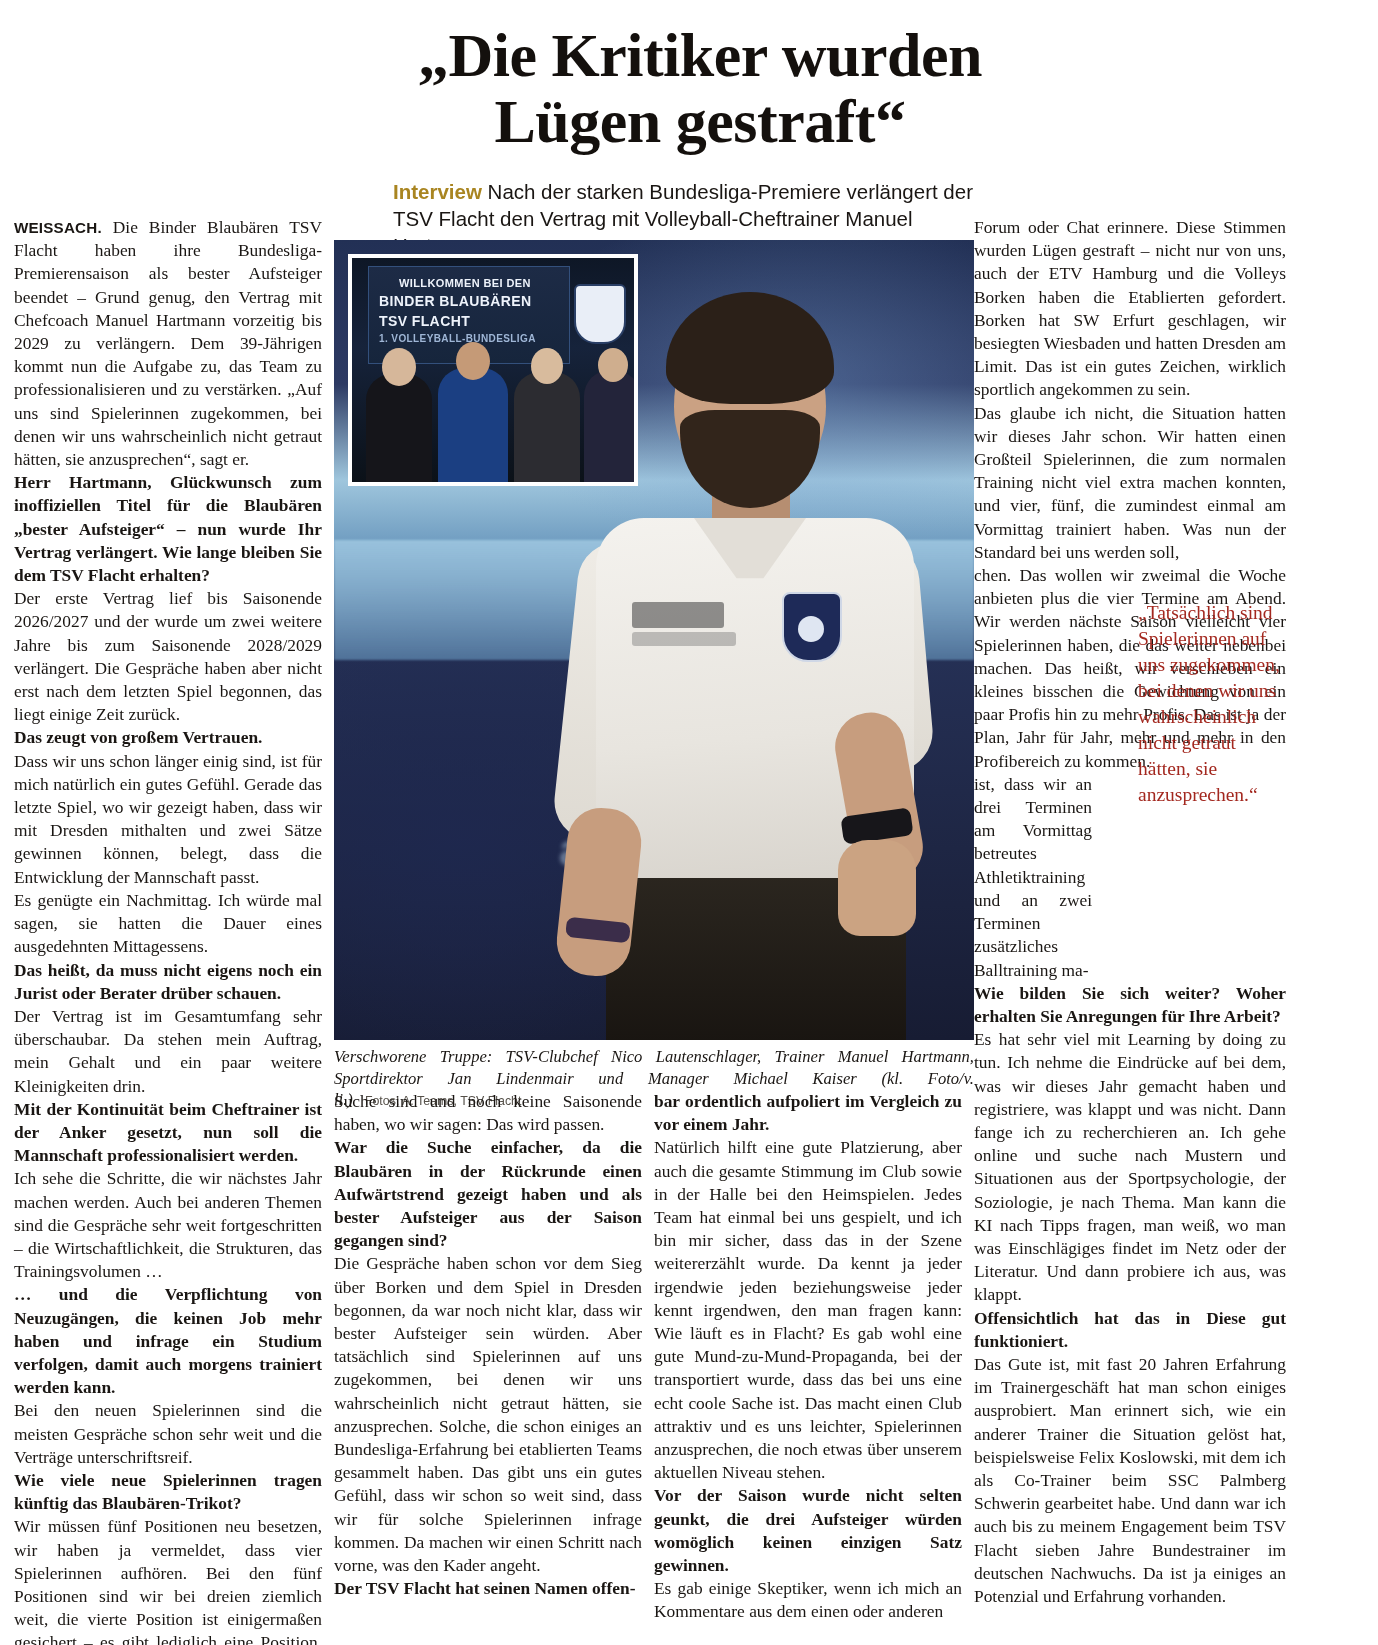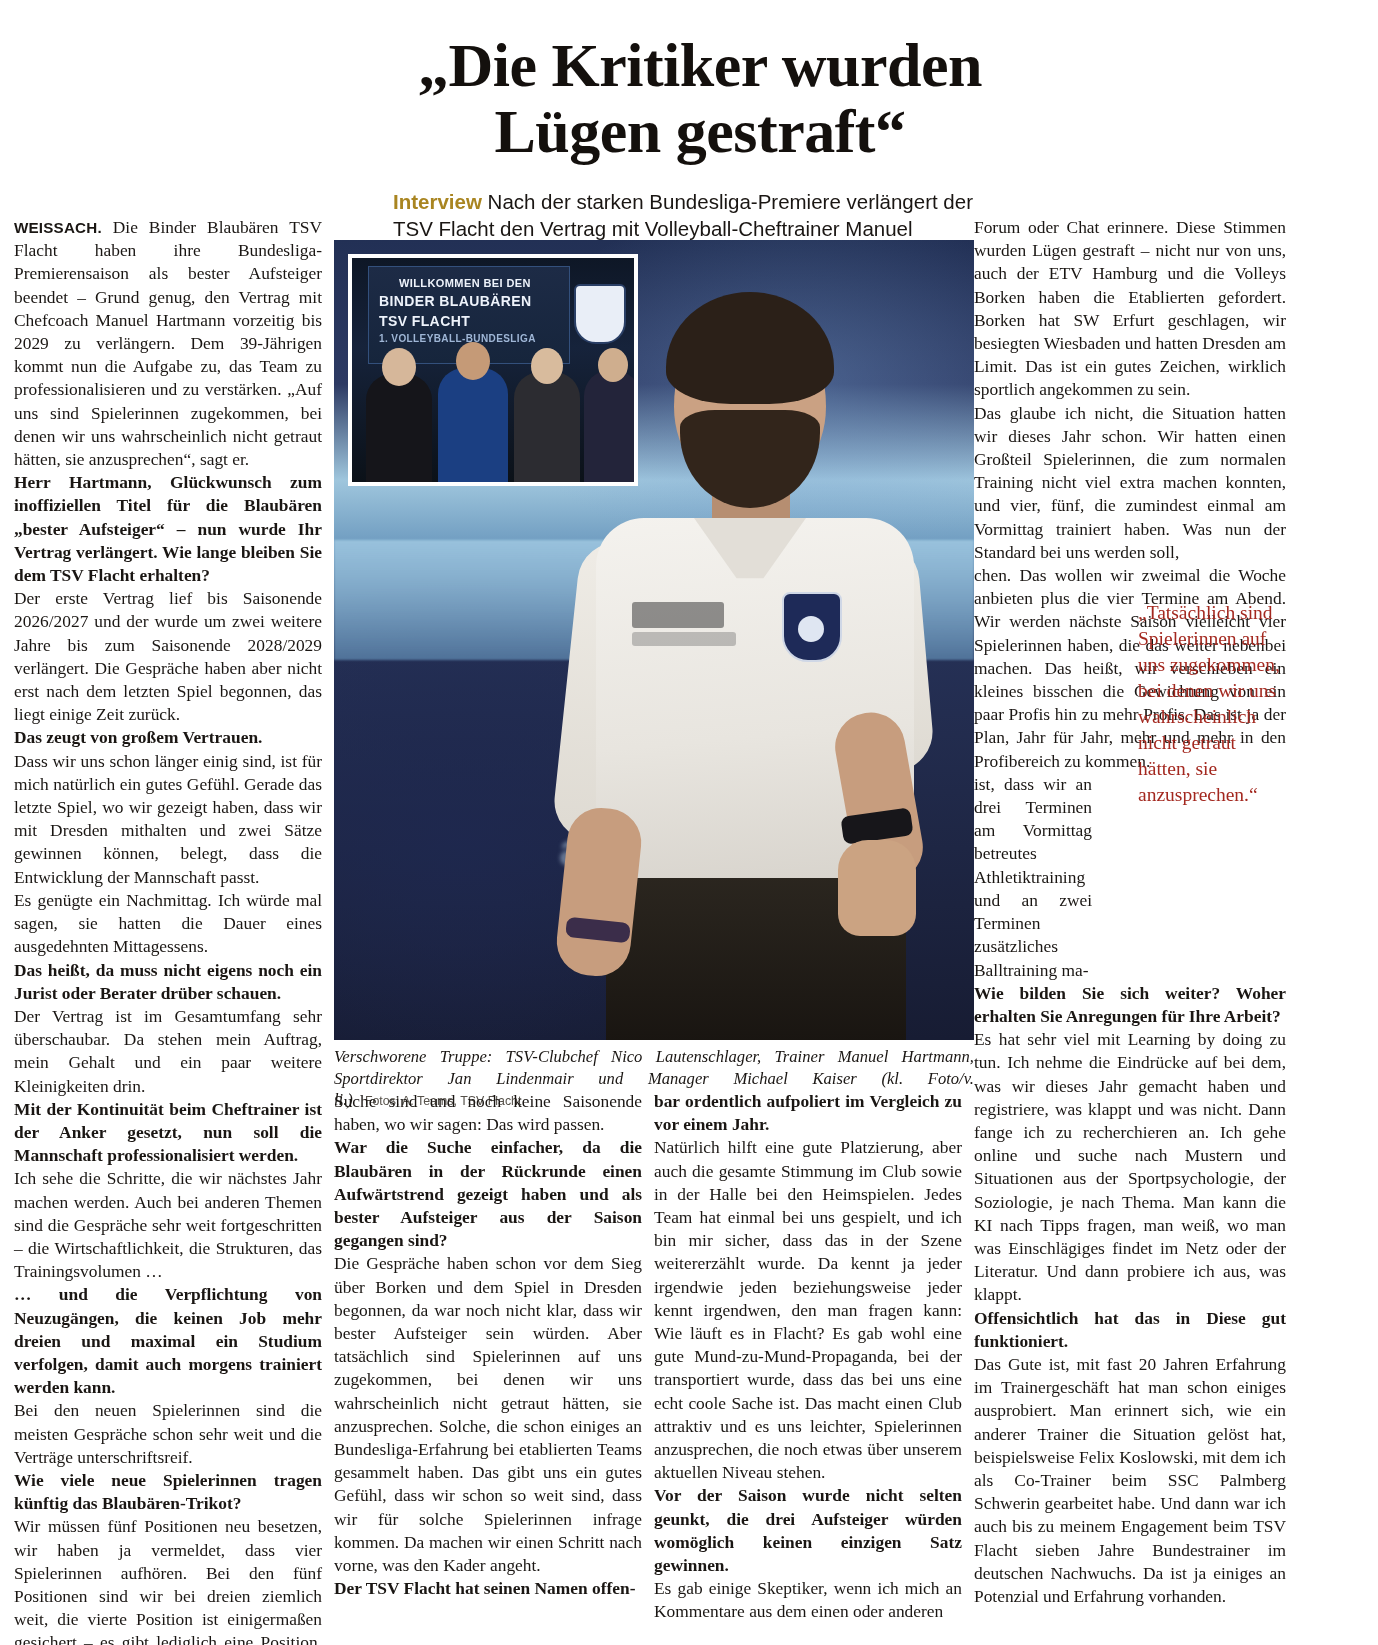--- a/index.html
+++ b/index.html
@@ -20,21 +20,21 @@
     position: relative;
     width: 1378px;
     height: 1645px;
     padding: 0;
     box-sizing: border-box;
   }
 
   
   .headline-wrap {
     width: 1378px;
-    padding: 32px 0 0 0;
+    padding: 22px 0 0 0;
     box-sizing: border-box;
   }
   .headline {
     font-family: "Liberation Serif", serif;
     font-weight: 700;
     font-size: 62px;
     line-height: 66px;
     text-align: center;
     letter-spacing: -0.5px;
     color: #14100d;
@@ -378,21 +378,21 @@
       <p class="answer">Dass wir uns schon länger einig sind, ist für mich natürlich ein gutes Gefühl. Gerade das letzte Spiel, wo wir gezeigt haben, dass wir mit Dresden mithalten und zwei Sätze gewinnen können, belegt, dass die Entwicklung der Mannschaft passt.</p>
 
       <p class="answer">Es genügte ein Nachmittag. Ich würde mal sagen, sie hatten die Dauer eines ausgedehnten Mittagessens.</p>
 
       <p class="q">Das heißt, da muss nicht eigens noch ein Jurist oder Berater drüber schauen.</p>
       <p class="answer">Der Vertrag ist im Gesamtumfang sehr überschaubar. Da stehen mein Auftrag, mein Gehalt und ein paar weitere Kleinigkeiten drin.</p>
 
       <p class="q">Mit der Kontinuität beim Cheftrainer ist der Anker gesetzt, nun soll die Mannschaft professionalisiert werden.</p>
       <p class="answer">Ich sehe die Schritte, die wir nächstes Jahr machen werden. Auch bei anderen Themen sind die Gespräche sehr weit fortgeschritten – die Wirtschaftlichkeit, die Strukturen, das Trainingsvolumen …</p>
 
-      <p class="q">… und die Verpflichtung von Neuzugängen, die keinen Job mehr dreien und maximal ein Studium verfolgen, damit auch morgens trainiert werden kann.</p>
+      <p class="q">… und die Verpflichtung von Neuzugängen, die keinen Job mehr haben und infrage ein Studium verfolgen, damit auch morgens trainiert werden kann.</p>
       <p class="answer">Bei den neuen Spielerinnen sind die meisten Gespräche schon sehr weit und die Verträge unterschriftsreif.</p>
 
       <p class="q">Wie viele neue Spielerinnen tragen künftig das Blaubären-Trikot?</p>
       <p class="answer">Wir müssen fünf Positionen neu besetzen, wir haben ja vermeldet, dass vier Spielerinnen aufhören. Bei den fünf Positionen sind wir bei dreien ziemlich weit, die vierte Position ist einigermaßen gesichert – es gibt lediglich eine Position, auf der wir noch auf der</p>
     </div>
 
     <div class="col col-4">
       <p class="answer">Forum oder Chat erinnere. Diese Stimmen wurden Lügen gestraft – nicht nur von uns, auch der ETV Hamburg und die Volleys Borken haben die Etablierten gefordert. Borken hat SW Erfurt geschlagen, wir besiegten Wiesbaden und hatten Dresden am Limit. Das ist ein gutes Zeichen, wirklich sportlich angekommen zu sein.</p>
 
       <p class="answer">Das glaube ich nicht, die Situation hatten wir dieses Jahr schon. Wir hatten einen Großteil Spielerinnen, die zum normalen Training nicht viel extra machen konnten, und vier, fünf, die zumindest einmal am Vormittag trainiert haben. Was nun der Standard bei uns werden soll,</p>

